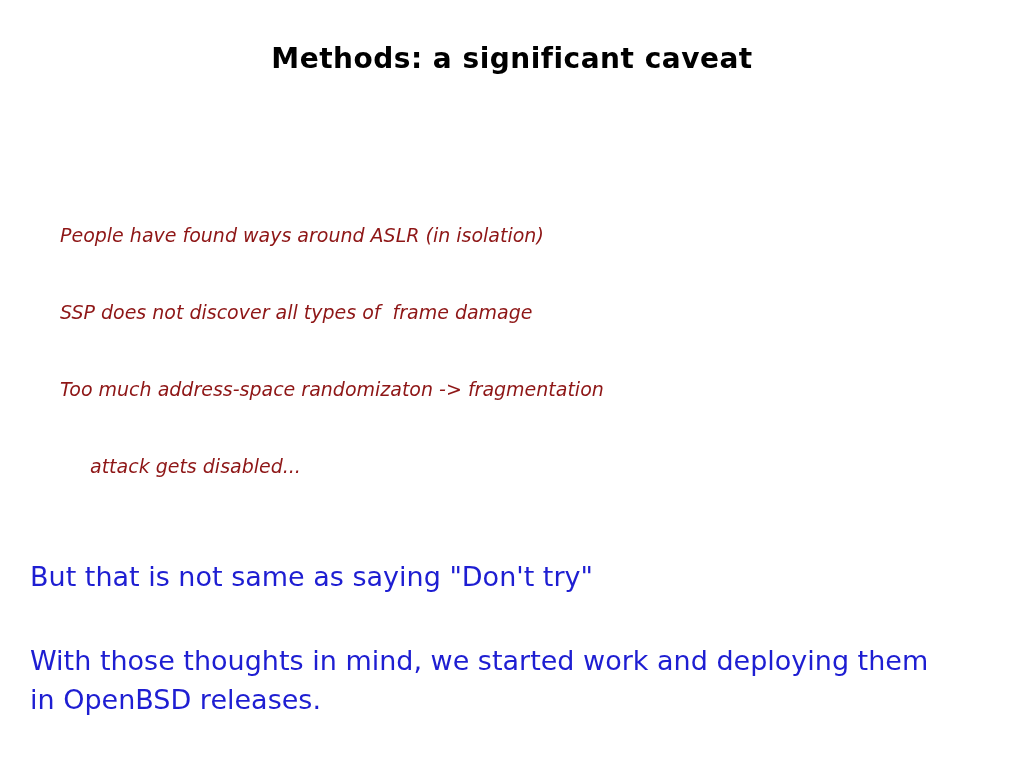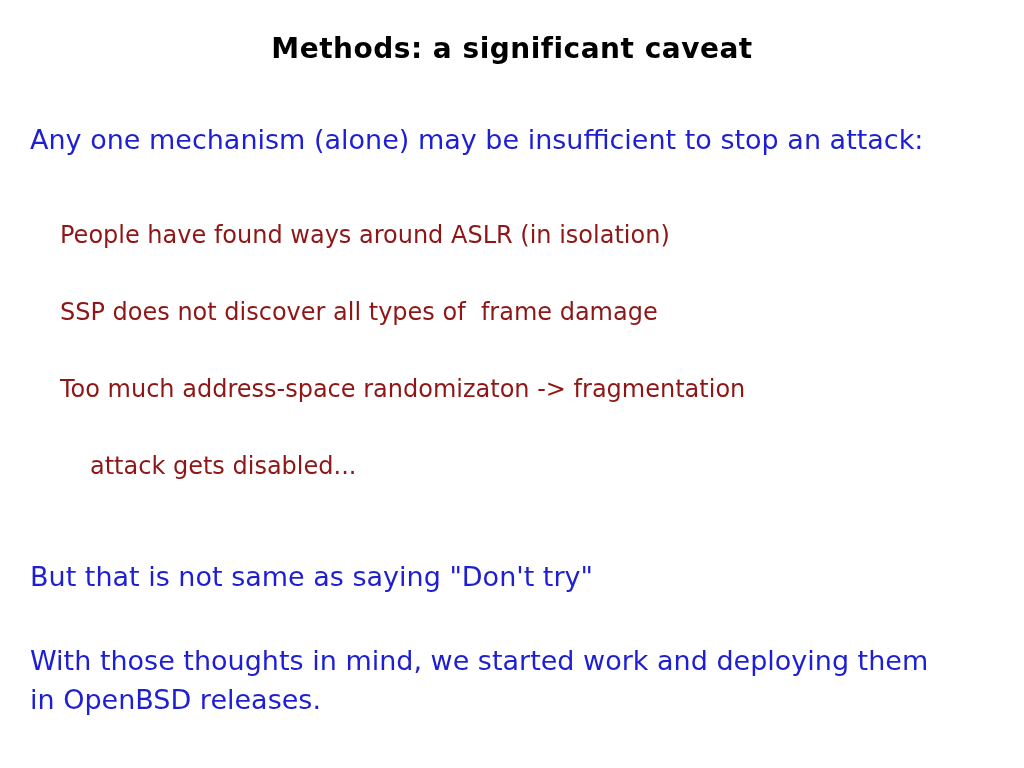--- a/index.html
+++ b/index.html
@@ -14,38 +14,39 @@
     background: var(--bg, #ffffff);
     overflow: hidden;
     font-family: "DejaVu Sans", sans-serif;
   }
   .slide * {
     margin: 0;
     white-space: pre-wrap;
   }
   .title {
     position: absolute;
-    top: 32px;
+    top: 42px;
     left: 0;
     width: 1024px;
     text-align: center;
     font-size: 28px;
     font-weight: bold;
     color: var(--title-color, #000000);
     letter-spacing: 0.5px;
   }
   .blue {
     color: var(--blue, #1e1ed2);
     font-size: 27px;
     line-height: 39px;
   }
   .red {
     color: var(--red, #8e1616);
-    font-size: 24px;
+    font-size: 19px;
     line-height: 39px;
+    font-style: italic;
   }
   .intro {
     position: absolute;
     top: 120px;
     left: 30px;
   }
   .points {
     position: absolute;
     top: 178px;
     left: 60px;
@@ -73,21 +74,20 @@
     width: 970px;
   }
 </style>
 </head>
 <body>
 
 <div class="slide">
 
   <h1 class="title">Methods: a significant caveat</h1>
 
-  <p class="blue intro">Any one mechanism (alone) may be insufficient to stop an attack:</p>
 
   <div class="points">
     <p class="red">People have found ways around ASLR (in isolation)</p>
     <p class="red">SSP does not discover all types of  frame damage</p>
     <p class="red">Too much address-space randomizaton -&gt; fragmentation</p>
     <p class="red indent2">attack gets disabled...</p>
   </div>
 
 
   <p class="blue para-3">With those thoughts in mind, we started work and deploying them

